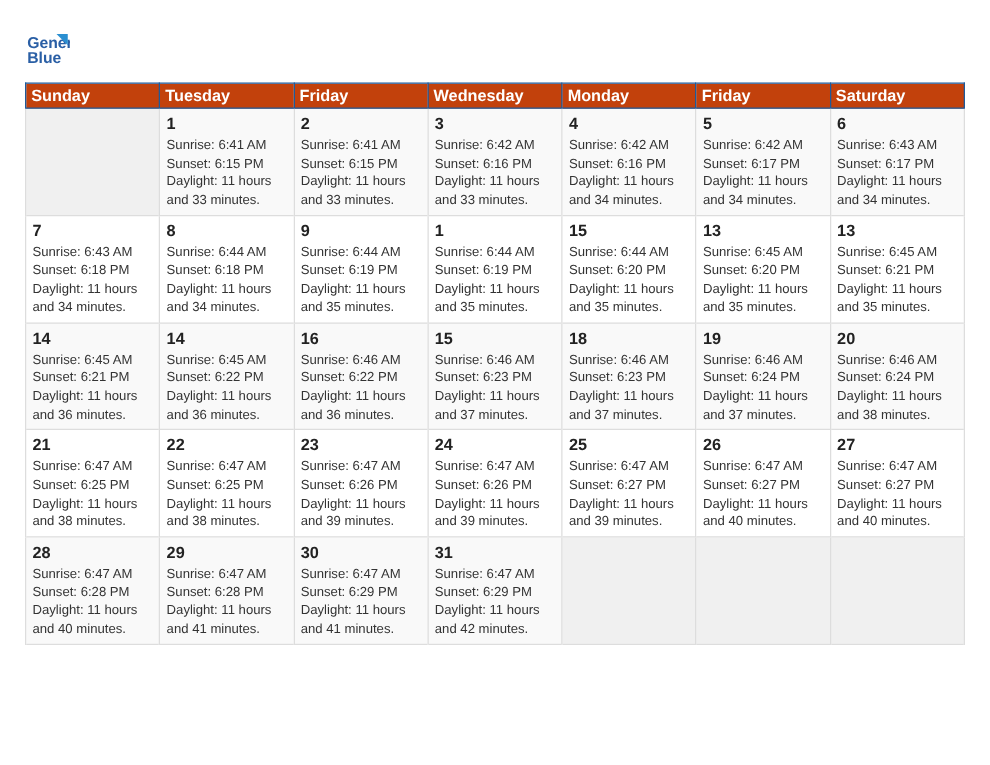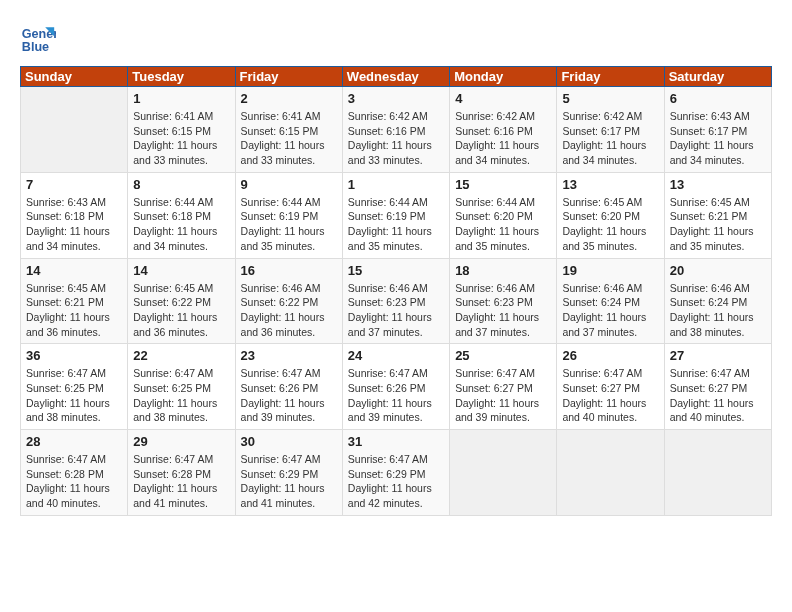--- a/index.html
+++ b/index.html
@@ -235,21 +235,21 @@
         </td>
         <td>
           <div class="day-number">20</div>
           <div class="day-info">
             Sunrise: 6:46 AM<br>Sunset: 6:24 PM<br>Daylight: 11 hours and 38 minutes.
           </div>
         </td>
       </tr>
       <tr>
         <td>
-          <div class="day-number">36</div>
+          <div class="day-number">21</div>
           <div class="day-info">
             Sunrise: 6:47 AM<br>Sunset: 6:25 PM<br>Daylight: 11 hours and 38 minutes.
           </div>
         </td>
         <td>
           <div class="day-number">22</div>
           <div class="day-info">
             Sunrise: 6:47 AM<br>Sunset: 6:25 PM<br>Daylight: 11 hours and 38 minutes.
           </div>
         </td>

